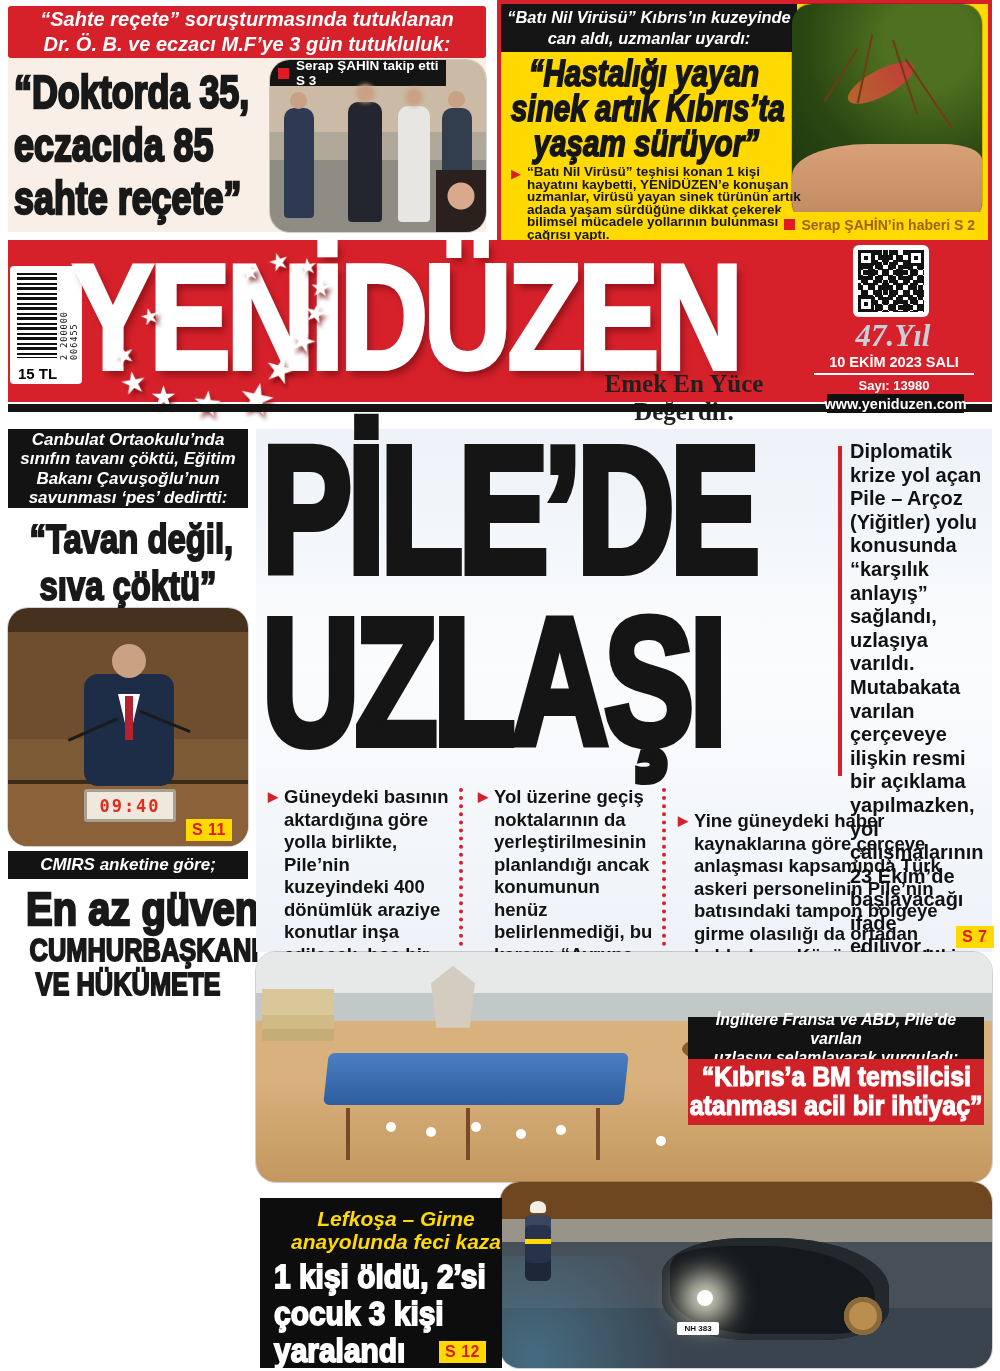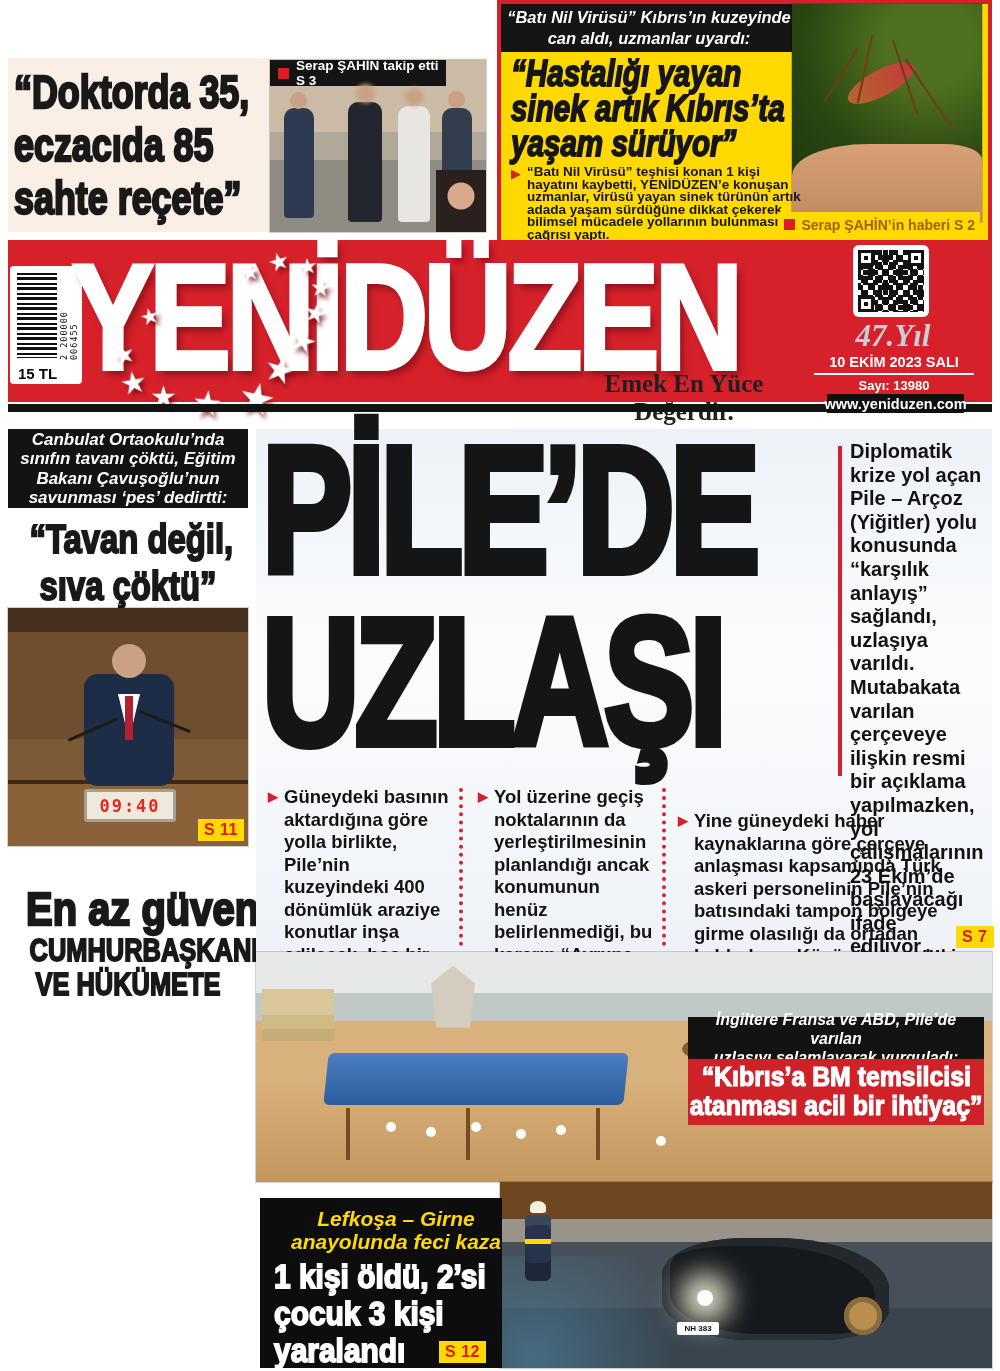--- a/index.html
+++ b/index.html
@@ -1,20 +1,20 @@
 <!DOCTYPE html>
 <html><head>
 <meta charset="utf-8">
 <style>
   html,body{margin:0;padding:0;background:#ffffff;}
   #page{position:relative;width:1000px;height:1371px;background:#fff;overflow:hidden;
         font-family:"Liberation Sans",sans-serif;color:#141414;}
   .abs{position:absolute;}
   .flexc{display:flex;flex-direction:column;align-items:center;justify-content:center;}
-  .photo{box-shadow:0 0 0 1px rgba(0,0,0,.18);overflow:hidden;}
+  .photo{box-shadow:0 0 0 1px rgba(0,0,0,.18);overflow:hidden;border-radius:20px;}
   .pbadge{background:#ffd900;color:#e01a22;font-weight:bold;font-size:16px;line-height:22px;
           padding:0 6px;letter-spacing:.5px;}
   .sq{display:inline-block;width:11px;height:11px;background:#e01a22;margin-right:7px;flex:none;}
   .tri{color:#d6212b;font-size:13px;margin-right:6px;flex:none;line-height:inherit;}
 
   
   #tl{left:8px;top:6px;width:478px;height:226px;}
   #tl-banner{left:0;top:0;width:478px;height:52px;background:#d6212b;border-radius:3px;}
   #tl-banner div{font-size:20px;line-height:25px;font-weight:bold;font-style:italic;color:#fff;text-align:center;}
   #tl-content{left:0;top:52px;width:478px;height:174px;background:#f9efe7;}
@@ -32,21 +32,21 @@
 
   
   #tr{left:497px;top:0;width:495px;height:244px;background:#ffd900;border:4px solid #d6212b;box-sizing:border-box;}
   #tr-banner{left:0;top:0;width:296px;height:48px;background:#151515;}
   #tr-banner div{font-size:16.5px;line-height:21px;font-weight:bold;font-style:italic;color:#fff;text-align:center;}
   #tr-photo{right:6px;top:0;width:190px;height:218px;
      background:radial-gradient(circle at 72% 18%,#4f7020 0 20%,#2a4712 55%,#18300c 100%);}
   #tr-skin{left:0;bottom:0;width:100%;height:36%;
      background:linear-gradient(180deg,#d7a078,#c08a60);border-radius:40% 20% 0 0;}
   .mosq-leg{position:absolute;background:#6e3c17;width:2px;}
-  #tr-headline{left:10px;top:52px;width:310px;}
+  #tr-headline{left:10px;top:52px;width:310px;text-align:right;}
   #tr-headline div{font-size:37px;line-height:35px;font-weight:bold;font-style:italic;color:#161616;
      -webkit-text-stroke:1.8px #161616;transform:scaleX(.8);transform-origin:left;white-space:nowrap;}
   #tr-body{left:10px;top:162px;width:302px;display:flex;}
   #tr-body .txt{font-size:13.5px;line-height:12.6px;font-weight:bold;color:#161616;}
   #tr-caption{right:8px;bottom:3px;height:25px;background:#ffd900;display:flex;align-items:center;padding:0 5px;}
   #tr-caption span.t{color:#a16207;font-weight:bold;font-size:14px;}
 
   
   #mast{left:8px;top:240px;width:984px;height:162px;background:#d6212b;}
   #mast-title{left:64px;top:2px;font-size:150px;line-height:150px;font-weight:bold;color:#fff;
@@ -146,28 +146,32 @@
   #fireman::before{content:"";position:absolute;left:5px;top:-14px;width:16px;height:12px;border-radius:50% 50% 20% 20%;background:#f3efe2;}
   #fireman::after{content:"";position:absolute;left:0;top:24px;width:26px;height:5px;background:#ffd900;}
   #plate{position:absolute;left:36%;top:75%;width:42px;height:13px;background:#fff;border-radius:2px;
      display:flex;align-items:center;justify-content:center;font-size:8px;font-weight:bold;color:#111;}
   #kaza{left:260px;top:1198px;width:242px;height:170px;background:#0d0d0d;}
   #kaza .kick{text-align:center;font-size:21px;line-height:23px;font-weight:bold;font-style:italic;color:#ffd900;padding-left:30px;}
   #kaza .hl{font-size:34px;line-height:37px;font-weight:bold;color:#fff;
      -webkit-text-stroke:1.8px #fff;transform:scaleX(.88);transform-origin:left;white-space:nowrap;}
   #s12{position:absolute;right:16px;bottom:5px;}
   #s456{position:absolute;right:4px;bottom:6px;}
-  #s11{position:absolute;right:4px;bottom:5px;}
+  #s11{position:absolute;right:16px;bottom:5px;}
 </style>
 </head>
 <body>
 
 <div id="page">
 
   <div id="tl" class="abs">
+    <div id="tl-banner" class="abs flexc">
+      <div>“Sahte reçete” soruşturmasında tutuklanan</div>
+      <div>Dr. Ö. B. ve eczacı M.F’ye 3 gün tutukluluk:</div>
+    </div>
     <div id="tl-content" class="abs">
       <div id="tl-headline" class="abs">
         <div>“Doktorda 35,</div>
         <div>eczacıda 85</div>
         <div>sahte reçete”</div>
       </div>
       <div id="tl-photo" class="abs photo">
         <div class="ph-person" style="left:14px;top:48px;width:30px;height:110px;background:#2e3a52;"></div>
         <div class="ph-head" style="left:20px;top:32px;width:17px;height:17px;"></div>
         <div class="ph-person" style="left:78px;top:42px;width:34px;height:120px;background:#23262e;"></div>
@@ -263,20 +267,23 @@
     <div style="position:absolute;left:0;bottom:0;width:100%;height:26%;background:#8a6138;border-top:4px solid #3a2a18;"></div>
     <div class="ph-person" style="left:76px;top:66px;width:90px;height:112px;background:#1d2c47;border-radius:14px;"></div>
     <div style="position:absolute;left:110px;top:86px;width:22px;height:46px;background:#fff;clip-path:polygon(0 0,100% 0,50% 100%);"></div>
     <div style="position:absolute;left:117px;top:88px;width:8px;height:44px;background:#b22230;"></div>
     <div class="ph-head" style="left:104px;top:36px;width:34px;height:34px;background:#caa183;"></div>
     <div style="position:absolute;left:58px;top:120px;width:54px;height:3px;background:#1b1b1b;transform:rotate(-24deg);"></div>
     <div style="position:absolute;left:130px;top:112px;width:54px;height:3px;background:#1b1b1b;transform:rotate(22deg);"></div>
     <div id="clock">09:40</div>
     <span id="s11" class="pbadge">S 11</span>
   </div>
+  <div id="lc-banner2" class="abs flexc">
+    <div>CMIRS anketine göre;</div>
+  </div>
   <div id="lc-headline2" class="abs">
     <div class="l1">En az güven</div>
     <div class="l2">CUMHURBAŞKANI</div>
     <div class="l2">VE HÜKÜMETE</div>
   </div>
 
   <div id="panel" class="abs"></div>
   <div class="mainline" style="top:424px;">PİLE’DE</div>
   <div class="mainline" style="top:596px;">UZLAŞI</div>
   <div id="deck-bar" class="abs"></div>

